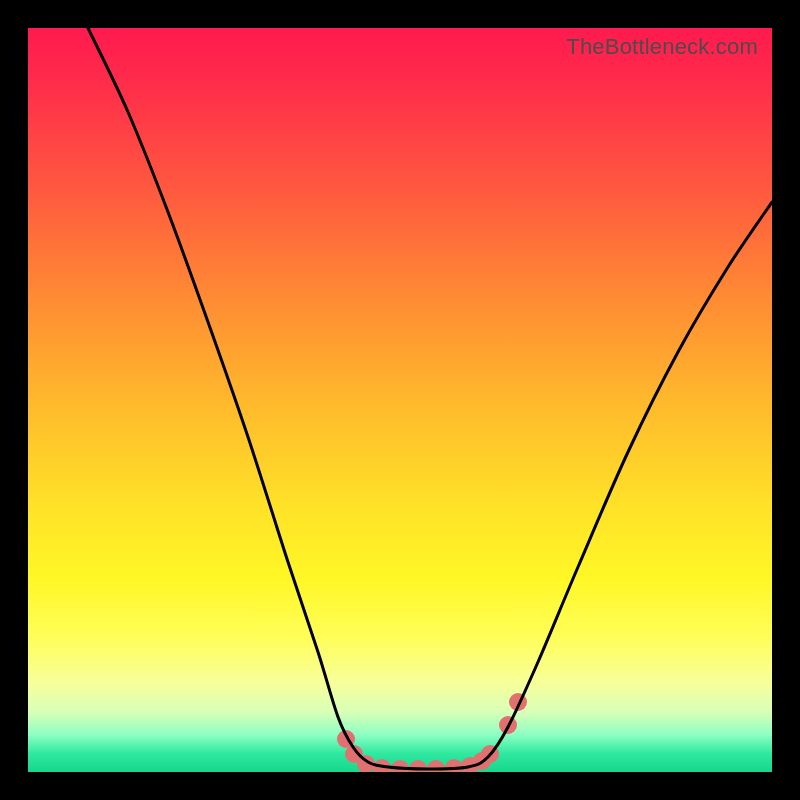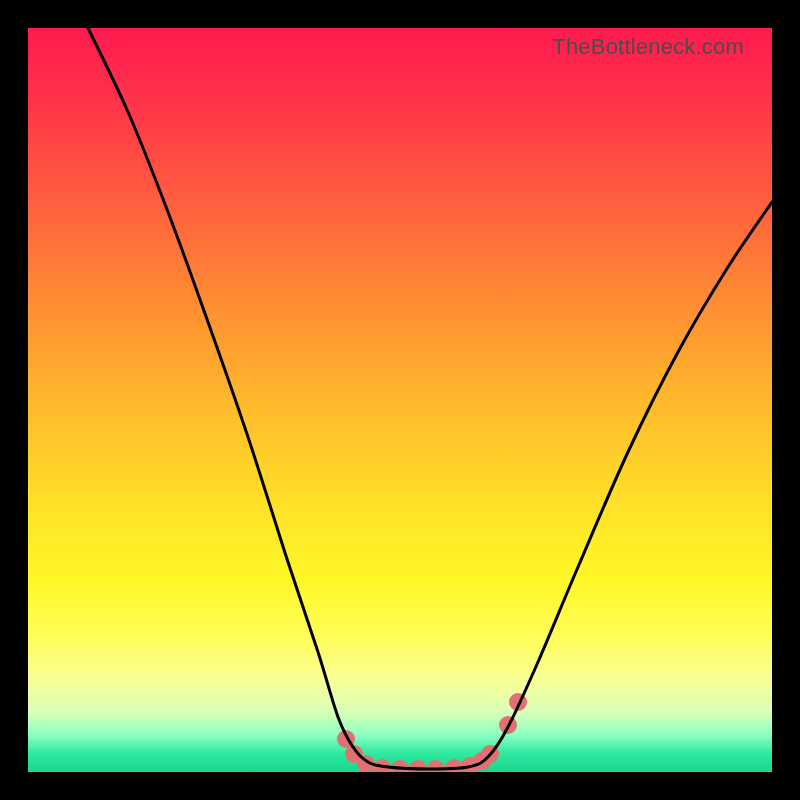--- a/index.html
+++ b/index.html
@@ -41,21 +41,21 @@
       #f7ff9a 88%,
       #d8ffb8 92%,
       #8cffc2 95%,
       #2fe9a0 97.5%,
       #18d68d 100%
     );
   }
   .watermark {
     position: absolute;
     top: 6px;
-    right: 28px;
+    right: 14px;
     color: #4c4c4c;
     font-size: 22px;
     letter-spacing: 0.2px;
     font-weight: 500;
     user-select: none;
   }
   svg.curve {
     position: absolute;
     left: 0; top: 0;
     width: 744px; height: 744px;

